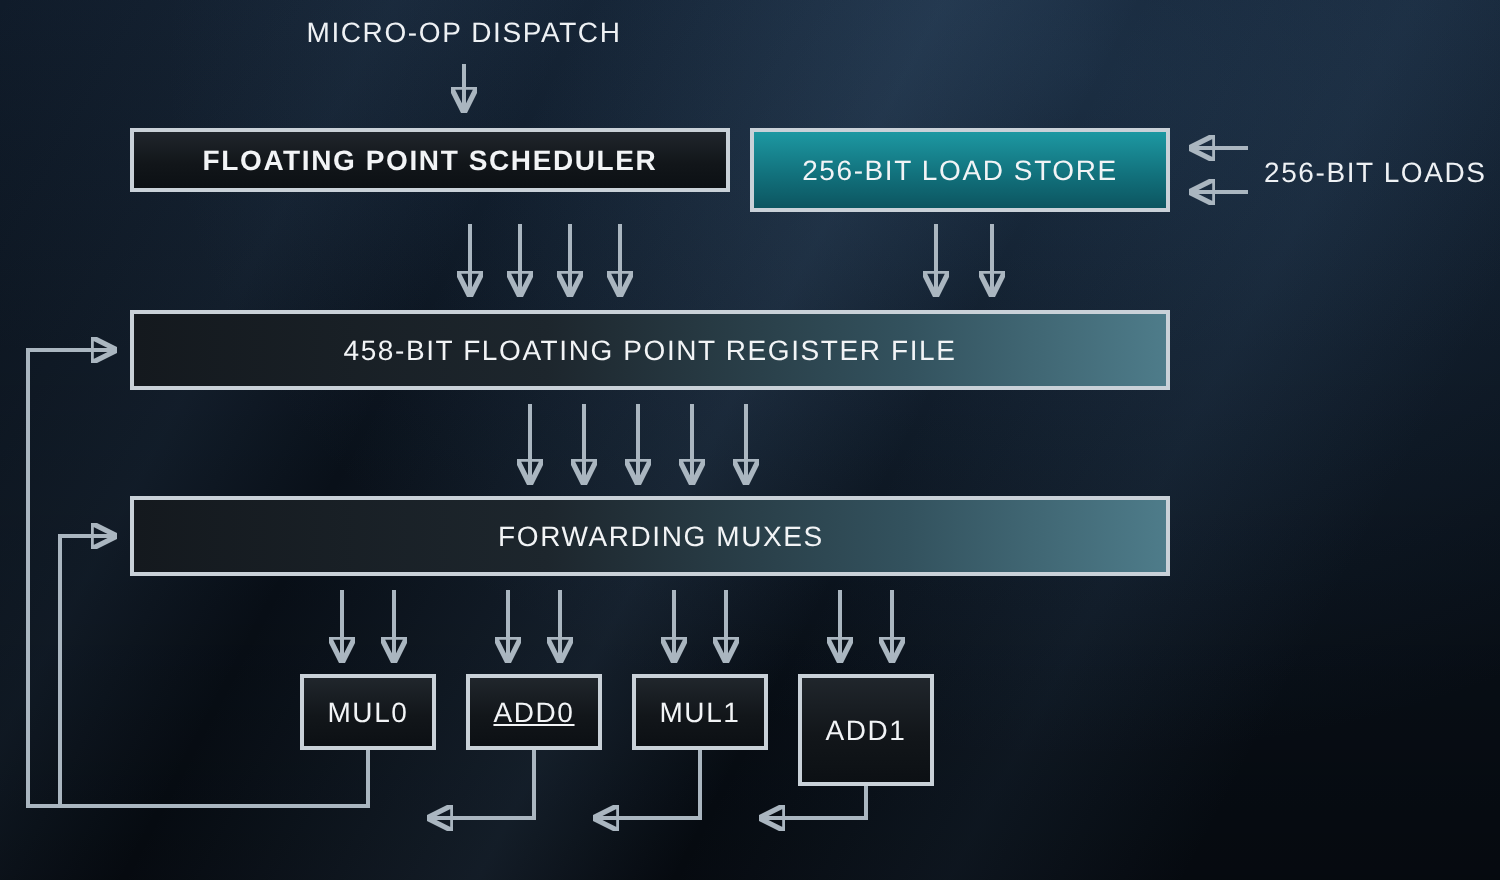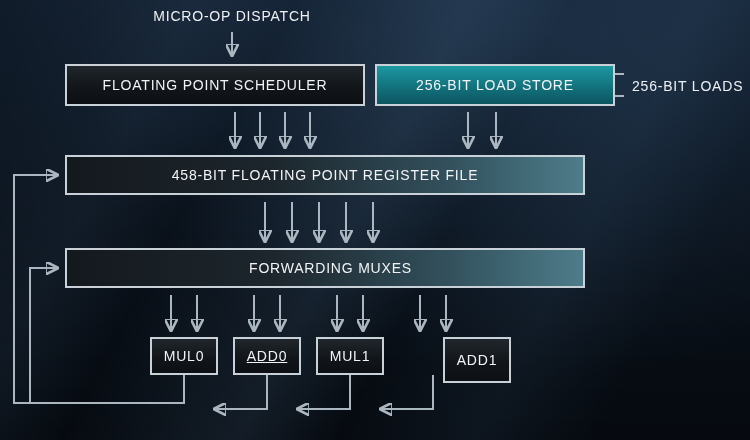--- a/index.html
+++ b/index.html
@@ -119,29 +119,29 @@
       <path d="M267 375 L267 409 L216 409" marker-end="url(#arr)"></path>
       <path d="M350 375 L350 409 L299 409" marker-end="url(#arr)"></path>
       <path d="M433 375 L433 409 L382 409" marker-end="url(#arr)"></path>
     </g>
   </svg>
 
   <div class="lbl" style="left:82px;top:8px;width:300px;text-align:center;">MICRO-OP DISPATCH</div>
 
   <div class="lbl" style="left:632px;top:78px;">256-BIT LOADS</div>
 
-  <div class="box box-dark" style="left:65px;top:64px;width:300px;height:42px;">FLOATING POINT SCHEDULER</div>
+  <div class="box box-dark" style="left:65px;top:64px;width:300px;height:32px;font-weight:bold;">FLOATING POINT SCHEDULER</div>
 
-  <div class="box box-teal" style="left:375px;top:64px;width:240px;height:42px;">256-BIT LOAD STORE</div>
+  <div class="box box-teal" style="left:375px;top:64px;width:210px;height:42px;">256-BIT LOAD STORE</div>
 
   <div class="box box-grad" style="left:65px;top:155px;width:520px;height:40px;">458-BIT FLOATING POINT REGISTER FILE</div>
 
   <div class="box box-grad" style="left:65px;top:248px;width:520px;height:40px;padding-left:11px;">FORWARDING MUXES</div>
 
   <div class="box box-dark" style="left:150px;top:337px;width:68px;height:38px;">MUL0</div>
 
   <div class="box box-dark" style="left:233px;top:337px;width:68px;height:38px;text-decoration:underline;">ADD0</div>
 
   <div class="box box-dark" style="left:316px;top:337px;width:68px;height:38px;">MUL1</div>
 
-  <div class="box box-dark" style="left:399px;top:337px;width:68px;height:46px;margin-left:44px;">ADD1</div>
+  <div class="box box-dark" style="left:399px;top:337px;width:68px;height:56px;">ADD1</div>
 
 </div>
 
 </body></html>

